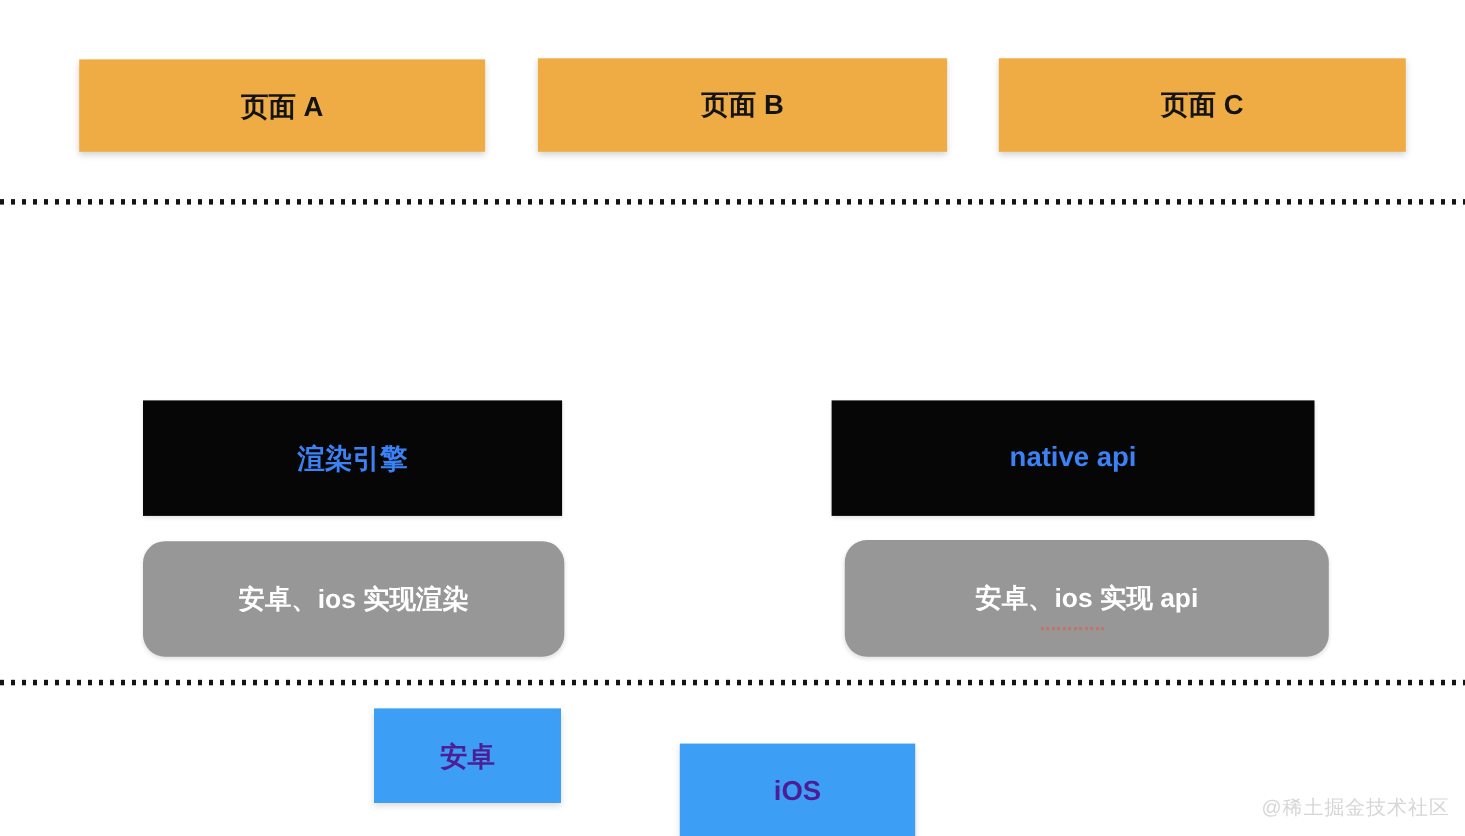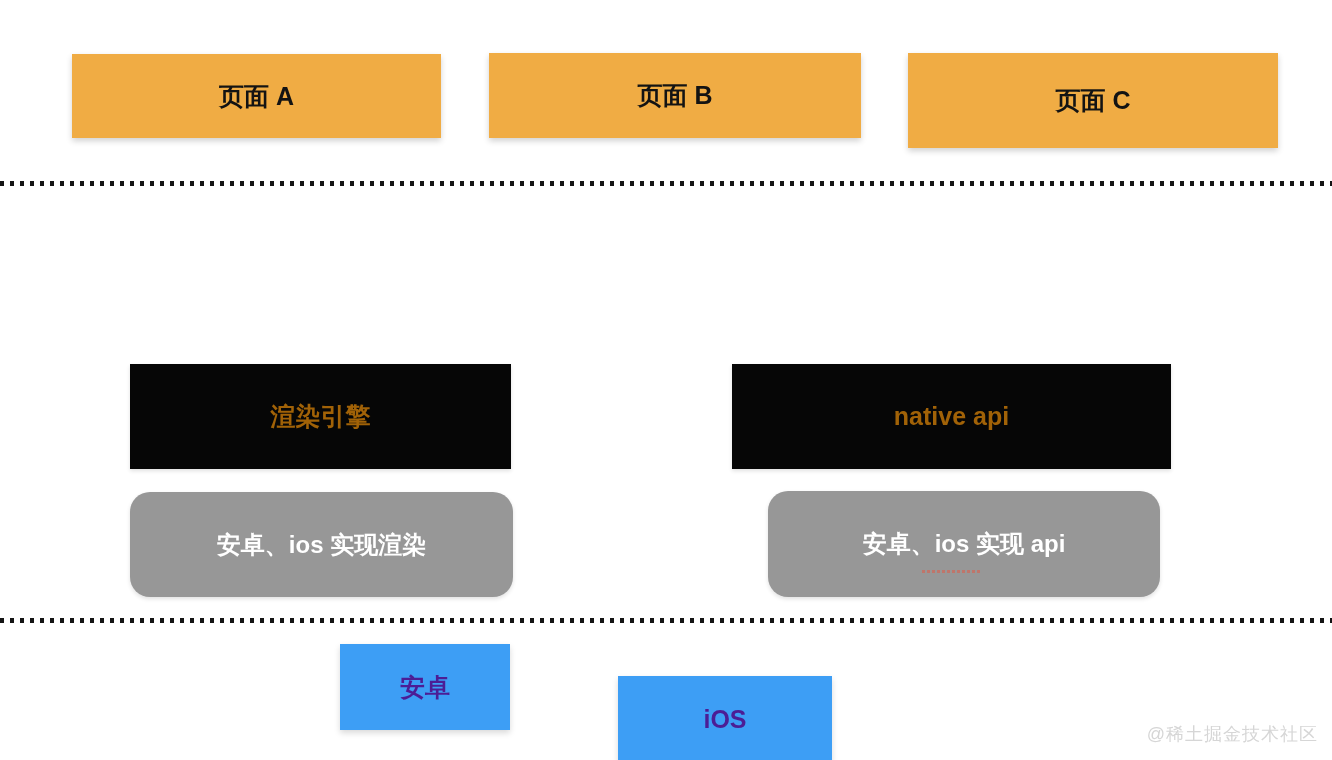--- a/index.html
+++ b/index.html
@@ -27,21 +27,21 @@
   
   .page-box {
     background: var(--page-box, #F0AC44);
     color: #131313;
     font-size: 25px;
     box-shadow: 0 3px 6px rgba(0,0,0,0.18);
     margin-left: 16px;
   }
   .page-a { left: 56px;  top: 54px; width: 369px; height: 84px; }
   .page-b { left: 473px; top: 53px; width: 372px; height: 85px; }
-  .page-c { left: 892px; top: 53px; width: 370px; height: 95px; }
+  .page-c { left: 892px; top: 53px; width: 370px; height: 85px; }
 
   
   .dotted-line {
     position: absolute;
     left: 0;
     width: 1332px;
     height: 5px;
     background-image: repeating-linear-gradient(
       to right,
       var(--dot-line, #141414) 0px, var(--dot-line, #141414) 4px,
@@ -54,37 +54,37 @@
   .container-box {
     background: var(--black-box, #060606);
     color: #ffffff;
     font-size: 27px;
     left: 70px; top: 214px; width: 1212px; height: 104px;
   }
 
   
   .engine-box {
     background: var(--black-box, #060606);
-    color: #a16207;
+    color: #3b82f6;
     font-size: 25px;
     box-shadow: 0 2px 4px rgba(0,0,0,0.12);
   }
   .render-engine { left: 130px; top: 364px; width: 381px; height: 105px; }
-  .native-api   { left: 732px; top: 364px; width: 439px; height: 105px; }
+  .native-api   { left: 756px; top: 364px; width: 439px; height: 105px; }
 
   
   .impl-box {
     background: var(--gray-box, #979797);
     color: #ffffff;
     font-size: 24px;
     box-shadow: 0 2px 4px rgba(0,0,0,0.12);
     border-radius: 20px;
   }
   .render-impl { left: 130px; top: 492px; width: 383px; height: 105px; }
-  .api-impl    { left: 768px; top: 491px; width: 392px; height: 106px; }
+  .api-impl    { left: 768px; top: 491px; width: 440px; height: 106px; }
 
   
   .spell-underline {
     position: absolute;
     left: calc(50% - 42px);
     bottom: 24px;
     width: 58px;
     height: 3px;
     background-image: repeating-linear-gradient(
       to right,

